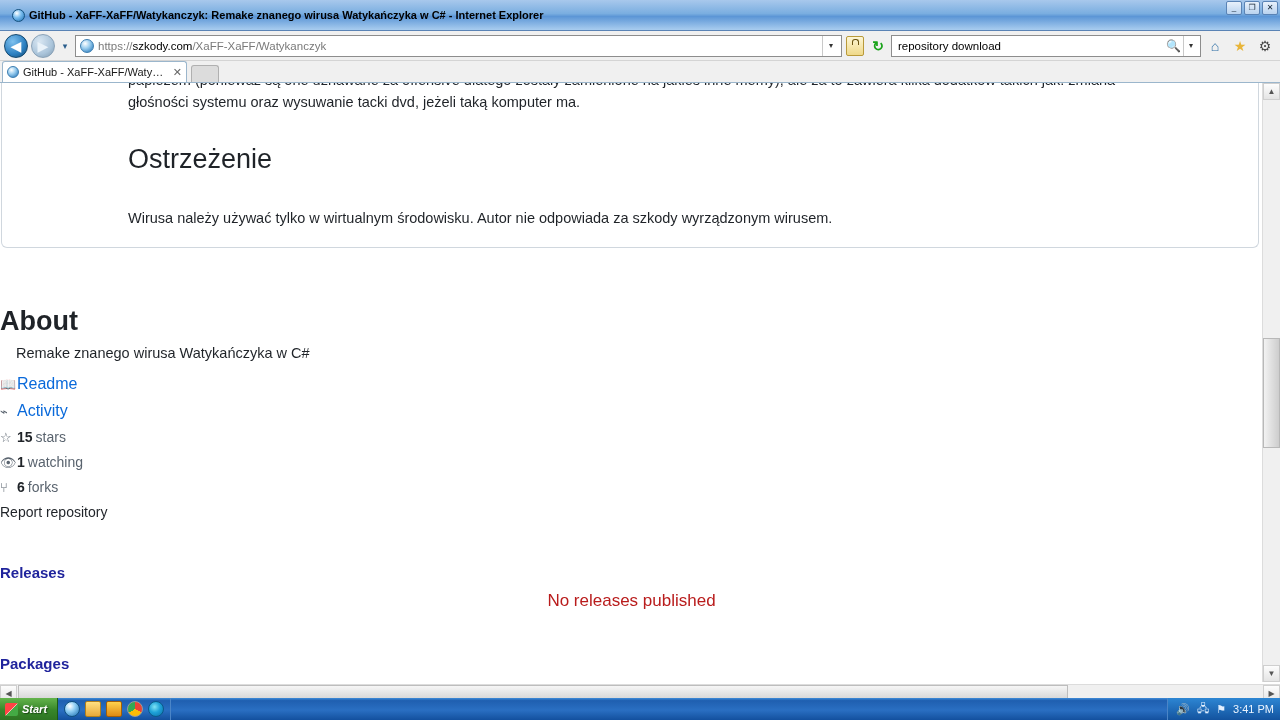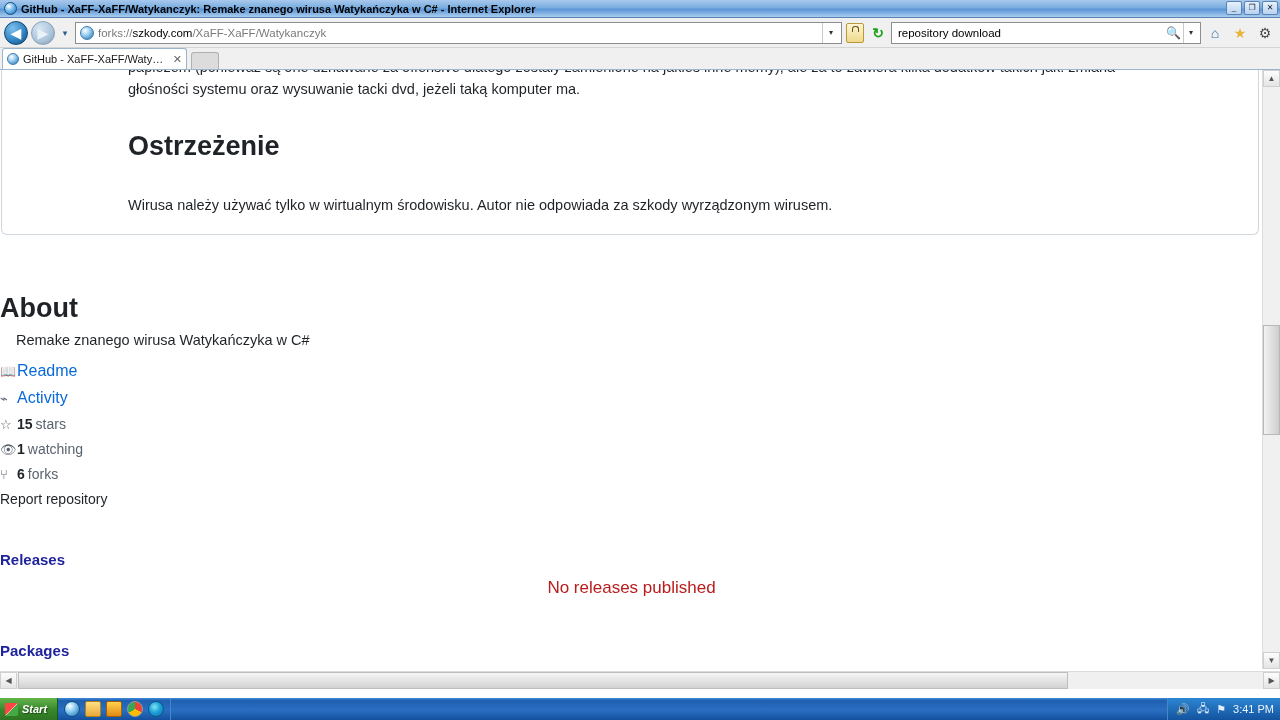--- a/index.html
+++ b/index.html
@@ -7,27 +7,27 @@
     padding: 0;
     width: 1280px;
     height: 720px;
     overflow: hidden;
     font-family: "Liberation Sans", sans-serif;
     background: #ffffff;
   }
 
   
   .titlebar {
-    height: 18px;
+    height: 31px;
     background: linear-gradient(to bottom, #a8c8ec 0%, #7aaee0 45%, #5c96d6 55%, #a9cdef 100%);
     border-bottom: 1px solid #5a83b5;
     display: flex;
     align-items: center;
     position: relative;
-    padding-left: 4px;
+    padding-left: 12px;
     box-sizing: border-box;
   }
   .titlebar .ie-glyph {
     width: 13px; height: 13px;
     border-radius: 50%;
     background: radial-gradient(circle at 35% 30%, #ffffff 0%, #7ec0f0 40%, #1a6fb5 100%);
     border: 1px solid #15527f;
     box-sizing: border-box;
     margin-right: 4px;
     flex: 0 0 auto;
@@ -279,21 +279,21 @@
   }
   .readme-p-top {
     font-size: 14.5px;
     line-height: 1.55;
     color: #1f2328;
     margin: 0 0 4px 102px;
     width: 992px;
   }
   .readme-h2 {
     font-size: 27px;
-    font-weight: bold;
+    font-weight: normal;
     margin: 30px 0 0 102px;
     color: #1f2328;
   }
   .readme-p {
     font-size: 14.5px;
     line-height: 1.55;
     color: #1f2328;
     margin: 32px 0 0 102px;
     width: 992px;
   }
@@ -480,21 +480,21 @@
   </div>
 </div>
 
 <div class="addrbar">
   <div class="navbtn back">◀</div>
   <div class="navbtn fwd">▶</div>
   <div class="navbtn drop">▾</div>
 
   <div class="urlbox">
     <span class="favicon"></span>
-    <span class="url-text"><span class="dim">forks://</span><span>szkody.com</span><span class="dim">/XaFF-XaFF/Watykanczyk</span></span>
+    <span class="url-text"><span class="dim">https://</span><span>szkody.com</span><span class="dim">/XaFF-XaFF/Watykanczyk</span></span>
     <span class="dropdown-arrow">▾</span>
   </div>
 
   <div class="iconbtn">
     <span class="lock-icon"></span>
   </div>
   <div class="iconbtn">
     <span class="refresh-icon">↻</span>
   </div>
 

